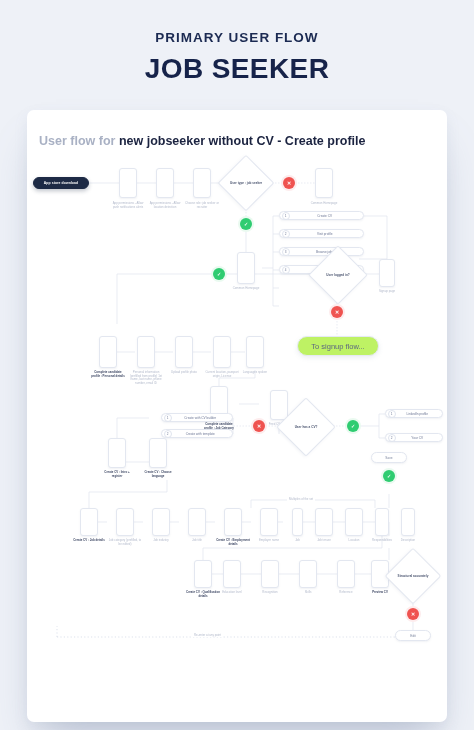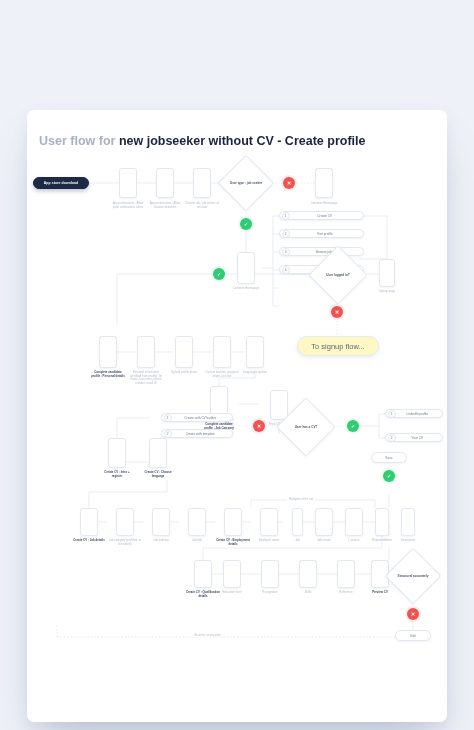--- a/index.html
+++ b/index.html
@@ -57,21 +57,21 @@
     display:flex;align-items:center;justify-content:center;
     font-size:3.2px;color:#7c869e;box-shadow:0 1px 2px rgba(120,132,160,.10);
   }
   .pill-dark{
     border-radius:20px;background:#1d2a45;border:1px solid #1d2a45;color:#fff;
     display:flex;align-items:center;justify-content:center;
     font-size:3.4px;font-weight:bold;letter-spacing:.1px;
     box-shadow:0 2px 4px rgba(29,42,69,.28);
   }
   .pill-big{
-    border-radius:20px;background:#fef9c3;border:1px solid #e6eaf2;
+    border-radius:20px;background:#bef264;border:1px solid #e6eaf2;
     display:flex;align-items:center;justify-content:center;
     font-size:7.5px;color:#5d6780;box-shadow:0 2px 5px rgba(120,132,160,.14);
   }
 
   
   .numrow{
     display:flex;align-items:center;border-radius:20px;background:#fff;
     border:1px solid #e3e7f0;box-shadow:0 1px 2px rgba(120,132,160,.10);
     height:9px;padding-left:1.5px;box-sizing:border-box;
   }
@@ -108,20 +108,24 @@
   .looplabel{
     position:absolute;font-size:2.9px;color:#b3bacb;background:#fff;
     padding:0 2px;white-space:nowrap;
   }
 </style>
 </head>
 <body>
 
 <div class="page">
 
+  <div class="hdr">
+    <div class="kicker">PRIMARY USER FLOW</div>
+    <div class="title">JOB SEEKER</div>
+  </div>
 
   <div class="card">
 
     <div class="card-title">
       <span class="muted">User flow for </span><span>new jobseeker without CV - Create profile</span>
     </div>
 
     <div class="canvas">
 
       <svg width="420" height="489">

